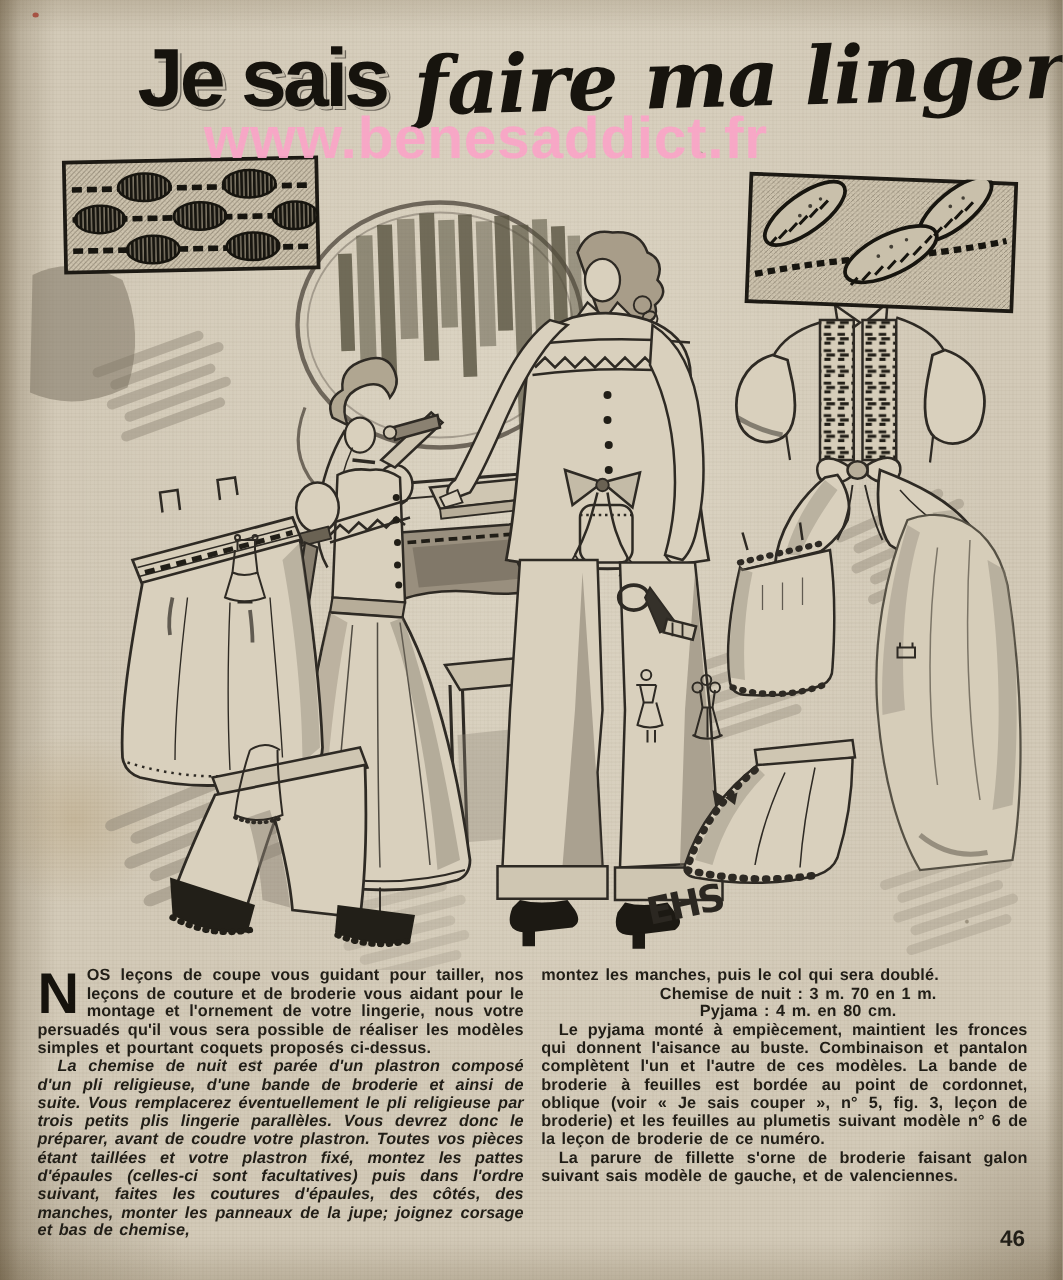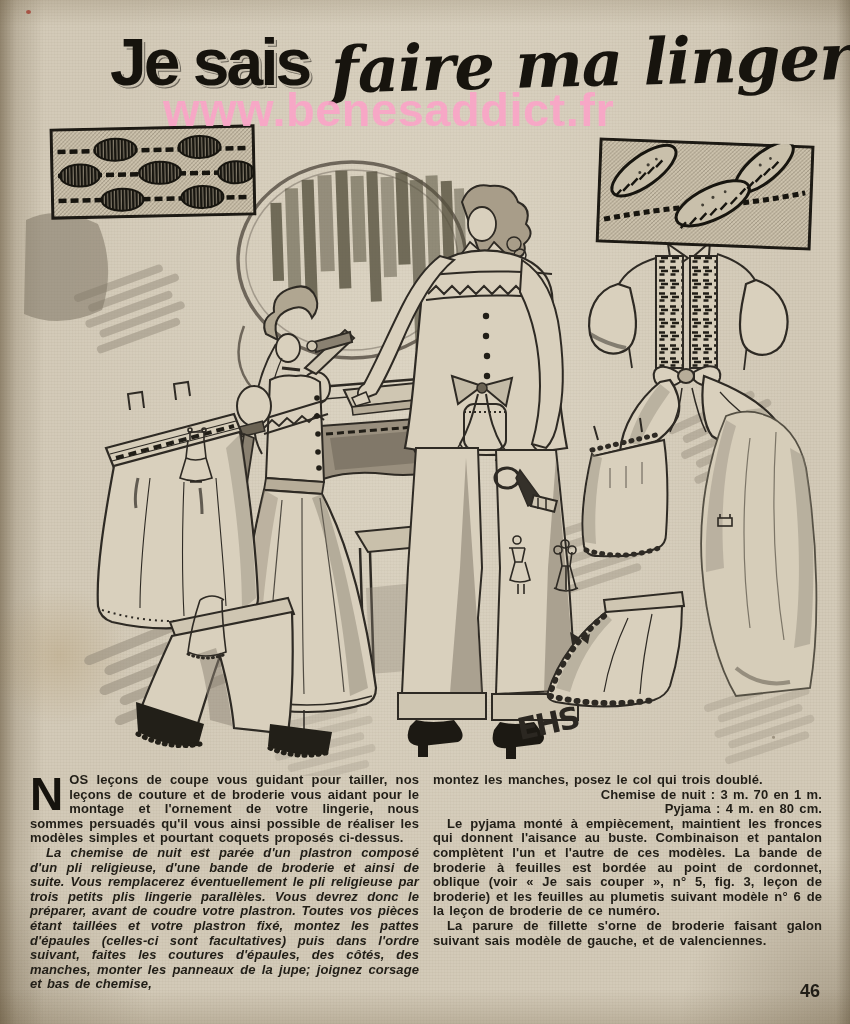--- a/index.html
+++ b/index.html
@@ -58,21 +58,21 @@
     display:flex;gap:14px;
     font-size:13px;line-height:14.6px;font-weight:700;
     color:#211e17;text-align:justify;word-spacing:1.5px;letter-spacing:.1px;
   }
   .col{width:389px;}
   .dropcap{
     float:left;font-size:46px;line-height:38px;font-weight:900;
     padding:2px 6px 0 0;color:#16130d;
   }
   .p2{text-indent:16px;margin-top:0;font-style:italic;}
-  .measure{padding-left:22px;text-align:right;}
+  .measure{padding-left:22px;text-align:center;}
   .measure.m3{padding-left:34px;}
   .pright{text-indent:14px;}
   .page-number{
     position:absolute;left:800px;top:981px;z-index:10;
     font-size:18px;font-weight:700;color:#211e17;
   }
 </style>
 </head>
 <body>
 
@@ -386,25 +386,25 @@
         <path d="M700 370 v-4 M710 370 v-4"></path>
       </g>
     </g>
 
     <text x="500" y="592" transform="rotate(-12 500 592)" font-family="DejaVu Sans, sans-serif" font-size="30" font-weight="bold" letter-spacing="-2" fill="#2b2721">EHS</text>
   </svg>
 
   <div class="article">
     <div class="col">
       <span class="dropcap">N</span>
-      <span>OS leçons de coupe vous guidant pour tailler, nos leçons de couture et de broderie vous aidant pour le montage et l'ornement de votre lingerie, nous sommes persuadés qu'il vous ainsi possible de réaliser les modèles simples et pourtant coquets proposés ci-dessus.</span>
+      <span>OS leçons de coupe vous guidant pour tailler, nos leçons de couture et de broderie vous aidant pour le montage et l'ornement de votre lingerie, nous votre persuadés qu'il vous sera possible de réaliser les modèles simples et pourtant coquets proposés ci-dessus.</span>
       <div class="p2">La chemise de nuit est parée d'un plastron composé d'un pli religieuse, d'une bande de broderie et ainsi de suite. Vous remplacerez éventuellement le pli religieuse par trois petits plis lingerie parallèles. Vous devrez donc le préparer, avant de coudre votre plastron. Toutes vos pièces étant taillées et votre plastron fixé, montez les pattes d'épaules (celles-ci sont facultatives) puis dans l'ordre suivant, faites les coutures d'épaules, des côtés, des manches, monter les panneaux de la jupe; joignez corsage et bas de chemise,</div>
     </div>
     <div class="col">
-      <div>montez les manches, posez le col qui trois doublé.</div>
+      <div>montez les manches, puis le col qui sera doublé.</div>
       <div class="measure m0">Chemise de nuit : 3 m. 70 en 1 m.</div>
       <div class="measure m1">Pyjama : 4 m. en 80 cm.</div>
       <div class="pright">Le pyjama monté à empiècement, maintient les fronces qui donnent l'aisance au buste. Combinaison et pantalon complètent l'un et l'autre de ces modèles. La bande de broderie à feuilles est bordée au point de cordonnet, oblique (voir « Je sais couper », n° 5, fig. 3, leçon de broderie) et les feuilles au plumetis suivant modèle n° 6 de la leçon de broderie de ce numéro.</div>
       <div class="pright">La parure de fillette s'orne de broderie faisant galon suivant sais modèle de gauche, et de valenciennes.</div>
     </div>
   </div>
 
   <div class="page-number">46</div>
 </div>
 

